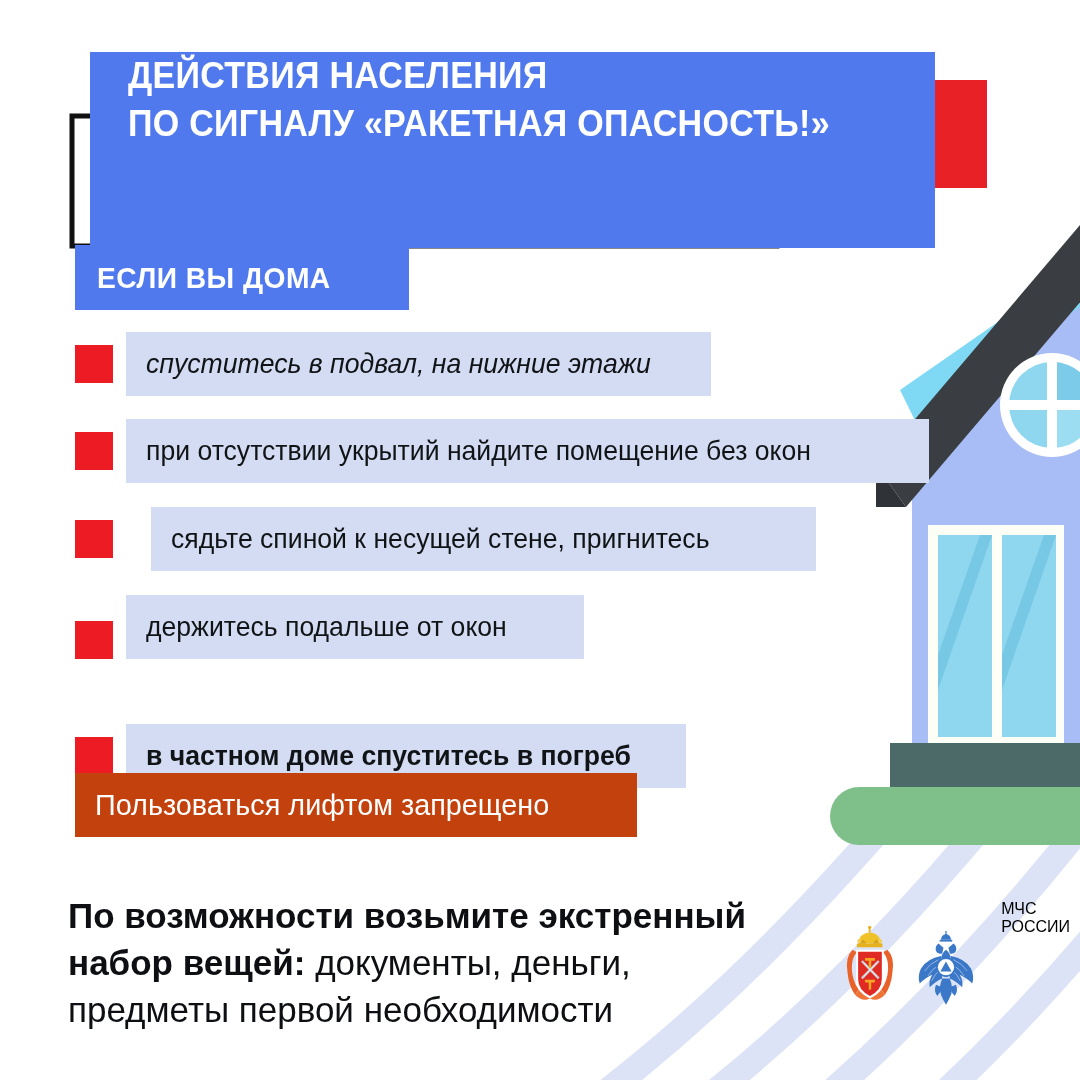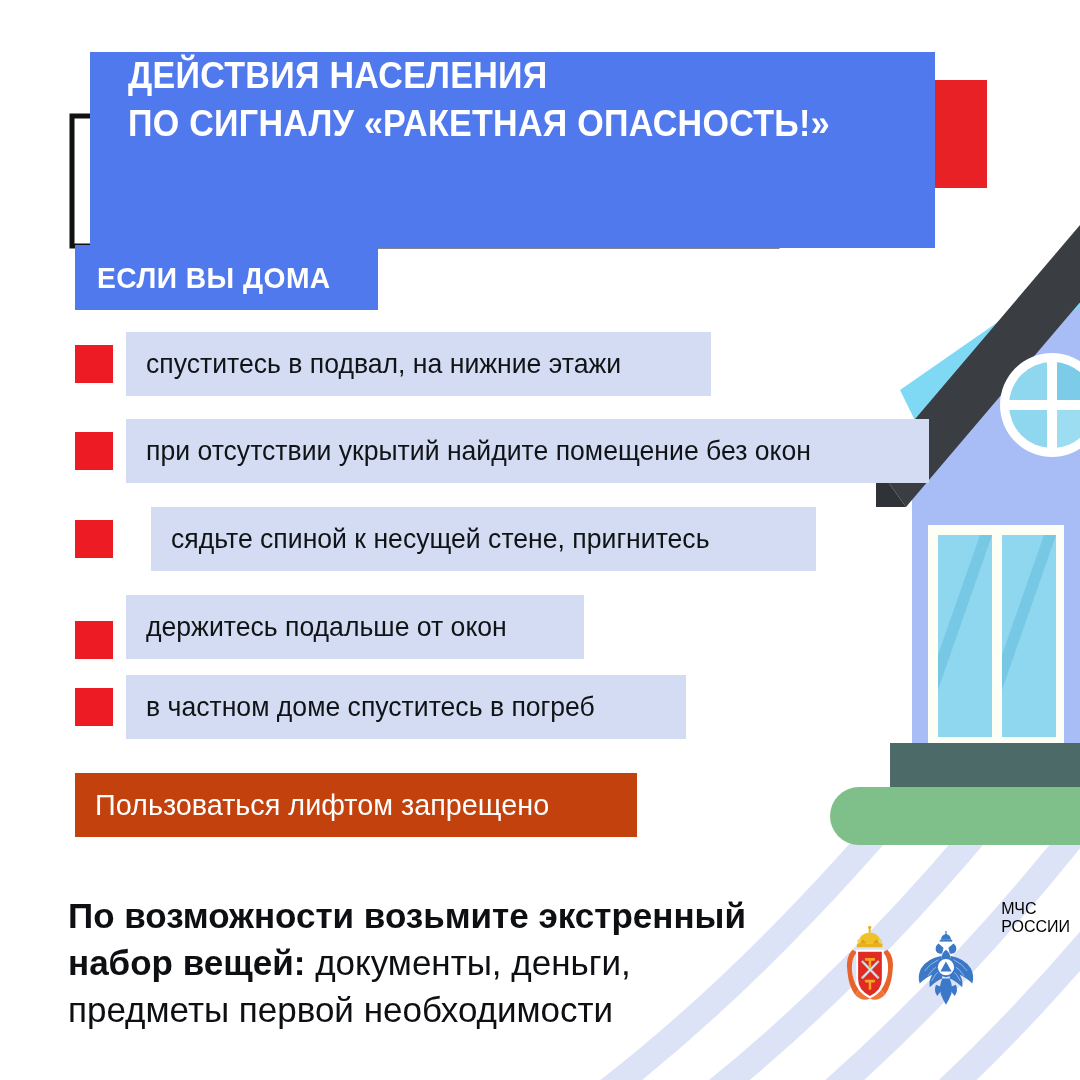--- a/index.html
+++ b/index.html
@@ -32,21 +32,21 @@
     padding:0 0 0 38px;box-sizing:border-box;
   }
   .title-line{
     color:#ffffff;font-weight:bold;font-size:37px;line-height:1.30;
     letter-spacing:0.3px;white-space:nowrap;
     transform:scaleX(0.92);transform-origin:left center;
   }
 
   
   .section-badge{
-    position:absolute;left:75px;top:245px;width:303px;height:65px;
+    position:absolute;left:75px;top:245px;width:334px;height:65px;
     background:#5179EE;z-index:5;
     display:flex;align-items:center;padding-left:22px;box-sizing:border-box;
   }
   .section-badge span{
     color:#fff;font-weight:bold;font-size:30px;letter-spacing:0.5px;
     transform:scaleX(0.94);transform-origin:left center;white-space:nowrap;
   }
 
   
   .rows{position:absolute;left:0;top:0;width:1080px;z-index:6;}
@@ -144,21 +144,21 @@
     <div class="title-line">ДЕЙСТВИЯ НАСЕЛЕНИЯ</div>
     <div class="title-line">ПО СИГНАЛУ «РАКЕТНАЯ ОПАСНОСТЬ!»</div>
   </div>
 
   <div class="section-badge">
     <span>ЕСЛИ ВЫ ДОМА</span>
   </div>
 
   <div class="rows">
 
-    <div class="row" style="top:332px;">
+    <div class="row" style="top:332px;font-style:italic;">
       <div class="bullet"></div>
       <div class="pill" style="width:585px;">
         <span>спуститесь в подвал, на нижние этажи</span>
       </div>
     </div>
 
     <div class="row" style="top:419px;">
       <div class="bullet"></div>
       <div class="pill" style="width:803px;">
         <span>при отсутствии укрытий найдите помещение без окон</span>
@@ -172,21 +172,21 @@
       </div>
     </div>
 
     <div class="row" style="top:595px;align-items:flex-end;">
       <div class="bullet"></div>
       <div class="pill" style="width:458px;">
         <span>держитесь подальше от окон</span>
       </div>
     </div>
 
-    <div class="row" style="top:675px;">
+    <div class="row" style="top:724px;font-weight:bold;">
       <div class="bullet"></div>
       <div class="pill" style="width:560px;">
         <span>в частном доме спуститесь в погреб</span>
       </div>
     </div>
 
   </div>
 
   <div class="warn-banner">
     <span>Пользоваться лифтом запрещено</span>

